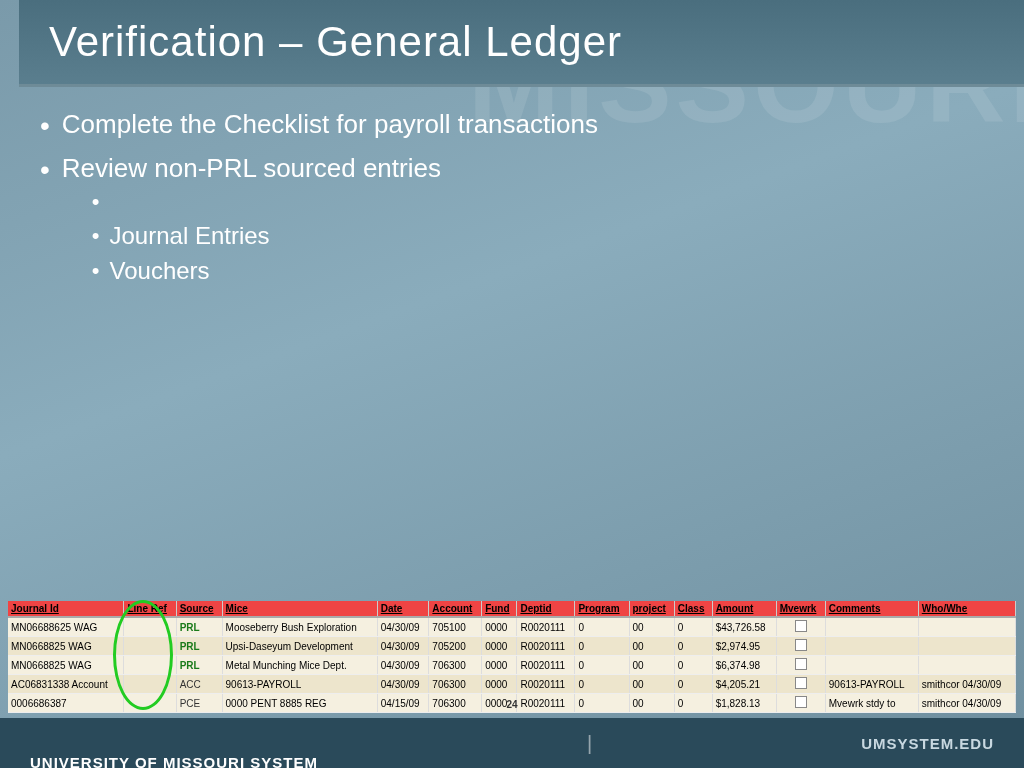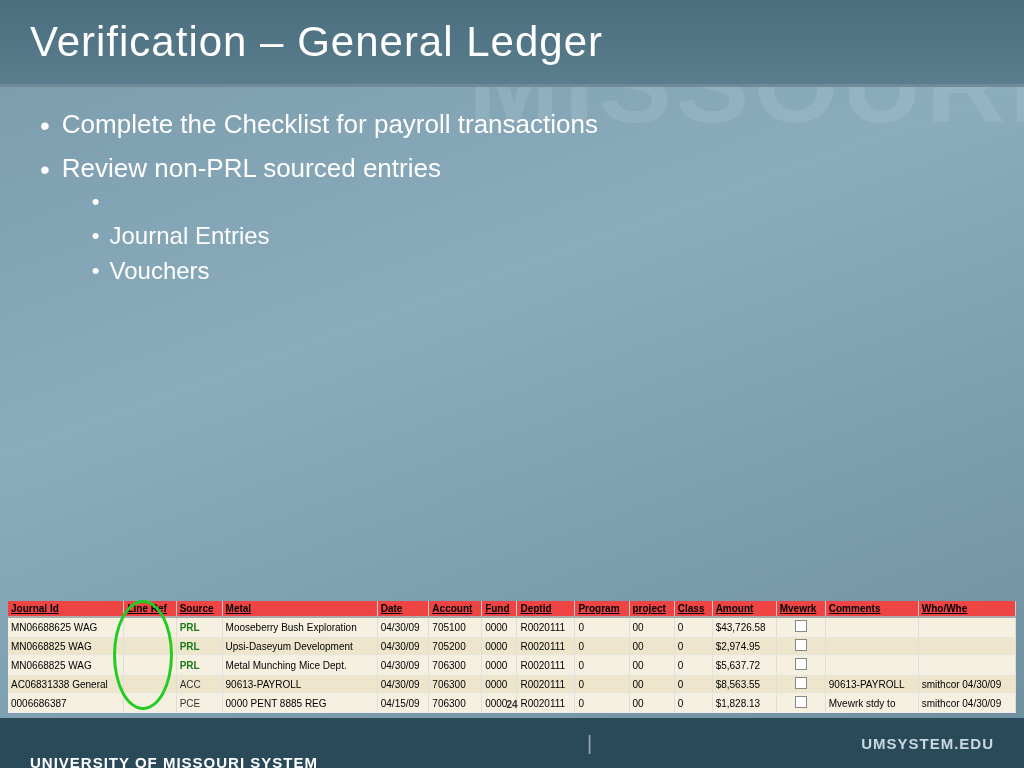--- a/index.html
+++ b/index.html
@@ -33,20 +33,21 @@
       z-index: 0;
     }
 
     
     .header {
       background: linear-gradient(180deg, #4a6e7e 0%, #5a7e8e 100%);
       padding: 18px 26px 18px 30px;
       position: relative;
       z-index: 1;
       border-bottom: 3px solid rgba(255,255,255,0.2);
+      margin-left: 19px;
     }
     .header-title {
       color: #ffffff;
       font-size: 42px;
       font-weight: 300;
       letter-spacing: 1px;
     }
 
     
     .content {
@@ -262,21 +263,21 @@
     </ul>
   </div>
 
   <div class="table-area">
     <table class="ledger-table">
       <thead>
         <tr>
           <th>Journal Id</th>
           <th>Line Ref</th>
           <th>Source</th>
-          <th>Metal</th>
+          <th>Mice</th>
           <th>Date</th>
           <th>Account</th>
           <th>Fund</th>
           <th>Deptid</th>
           <th>Program</th>
           <th>project</th>
           <th>Class</th>
           <th>Amount</th>
           <th>Mvewrk</th>
           <th>Comments</th>
@@ -323,38 +324,38 @@
       <td></td>
       <td class="source-prl">PRL</td>
       <td>Metal Munching Mice Dept.</td>
       <td>04/30/09</td>
       <td>706300</td>
       <td>0000</td>
       <td>R0020111</td>
       <td>0</td>
       <td>00</td>
       <td>0</td>
-      <td>$5,637.72</td>
+      <td>$6,374.98</td>
       <td class="checkbox-cell"><span class="checkbox-mock"></span></td>
       <td></td>
       <td></td>
     </tr>
           <tr>
-      <td>AC06831338 General</td>
+      <td>AC06831338 Account</td>
       <td></td>
       <td class="source-acc">ACC</td>
       <td>90613-PAYROLL</td>
       <td>04/30/09</td>
       <td>706300</td>
       <td>0000</td>
       <td>R0020111</td>
       <td>0</td>
       <td>00</td>
       <td>0</td>
-      <td>$8,563.55</td>
+      <td>$4,205.21</td>
       <td class="checkbox-cell"><span class="checkbox-mock"></span></td>
       <td>90613-PAYROLL</td>
       <td>smithcor 04/30/09</td>
     </tr>
           <tr>
       <td>0006686387</td>
       <td></td>
       <td class="source-pce">PCE</td>
       <td>0000 PENT 8885 REG</td>
       <td>04/15/09</td>

